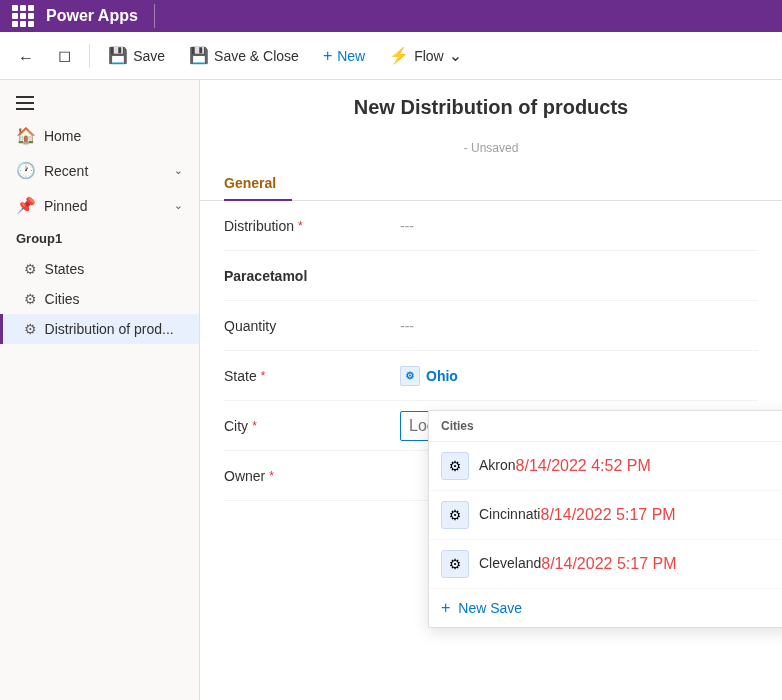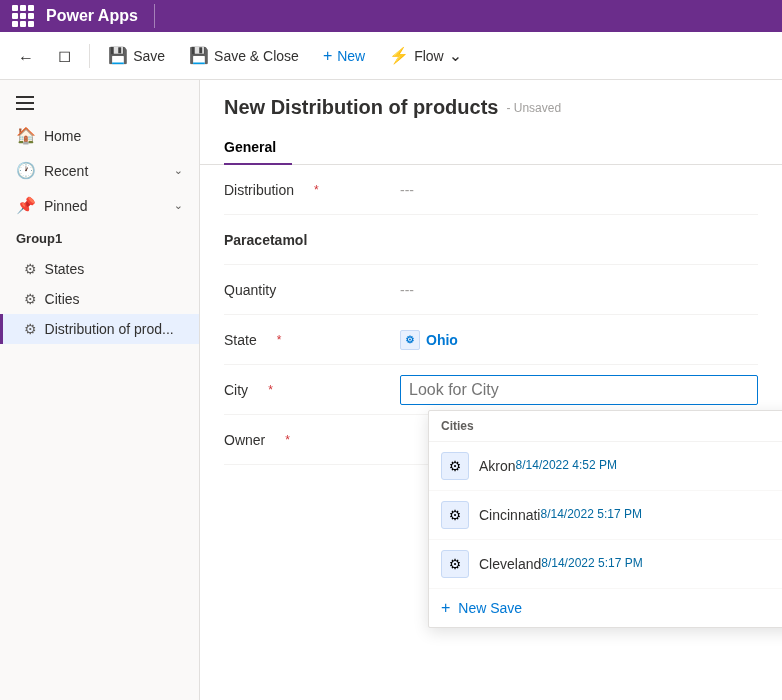--- a/index.html
+++ b/index.html
@@ -118,40 +118,41 @@
     .page-header {
       padding: 16px 24px 0 24px;
       border-bottom: none;
     }
     .page-title {
       font-size: 20px;
       font-weight: 600;
       color: #323130;
       display: flex;
       align-items: center;
-      gap: 8px;
+      gap: 22px;
+      flex-direction: column;
     }
     .page-title-unsaved { font-size: 12px; color: #a19f9d; font-weight: 400; }
 
     
     .tabs {
       display: flex;
       padding: 12px 24px 0 24px;
       border-bottom: 1px solid #e1dfdd;
     }
     .tab {
       padding: 8px 16px 8px 0;
       cursor: pointer;
       font-size: 14px;
       color: #605e5c;
       border-bottom: 2px solid transparent;
       margin-bottom: -1px;
     }
     .tab.active {
-      color: #000000;
+      color: #a16207;
       font-weight: 600;
       border-bottom: 2px solid #6b2d8b;
     }
 
     
     .form-area {
       padding: 0 24px;
     }
     .form-row {
       display: flex;
@@ -161,21 +162,21 @@
       padding: 8px 0;
       gap: 16px;
     }
     .form-label {
       width: 160px;
       flex-shrink: 0;
       font-size: 14px;
       color: #323130;
       display: flex;
       align-items: center;
-      gap: 20px;
+      gap: 4px;
     }
     .required-star { color: #d13438; font-size: 12px; }
     .form-value {
       flex: 1;
       font-size: 14px;
       color: #323130;
     }
     .form-value.placeholder { color: #a19f9d; }
     .form-value.bold { font-weight: 600; }
     .form-value.link { color: #0078d4; font-weight: 600; display: flex; align-items: center; gap: 6px; }
@@ -225,21 +226,21 @@
       border: 1px solid #c7d9f5;
       border-radius: 3px;
       display: flex;
       align-items: center;
       justify-content: center;
       flex-shrink: 0;
       font-size: 14px;
     }
     .dropdown-item-content { display: flex; flex-direction: row; }
     .dropdown-item-name { font-size: 14px; color: #323130; font-weight: 500; }
-    .dropdown-item-date { font-size: 12px; color: #0369a1; }
+    .dropdown-item-date { font-size: 16px; color: #ef4444; }
     .dropdown-new-item {
       display: flex;
       align-items: center;
       gap: 8px;
       padding: 10px 12px;
       cursor: pointer;
       color: #0078d4;
       font-size: 14px;
     }
     .plus-icon { font-size: 16px; font-weight: 300; }

